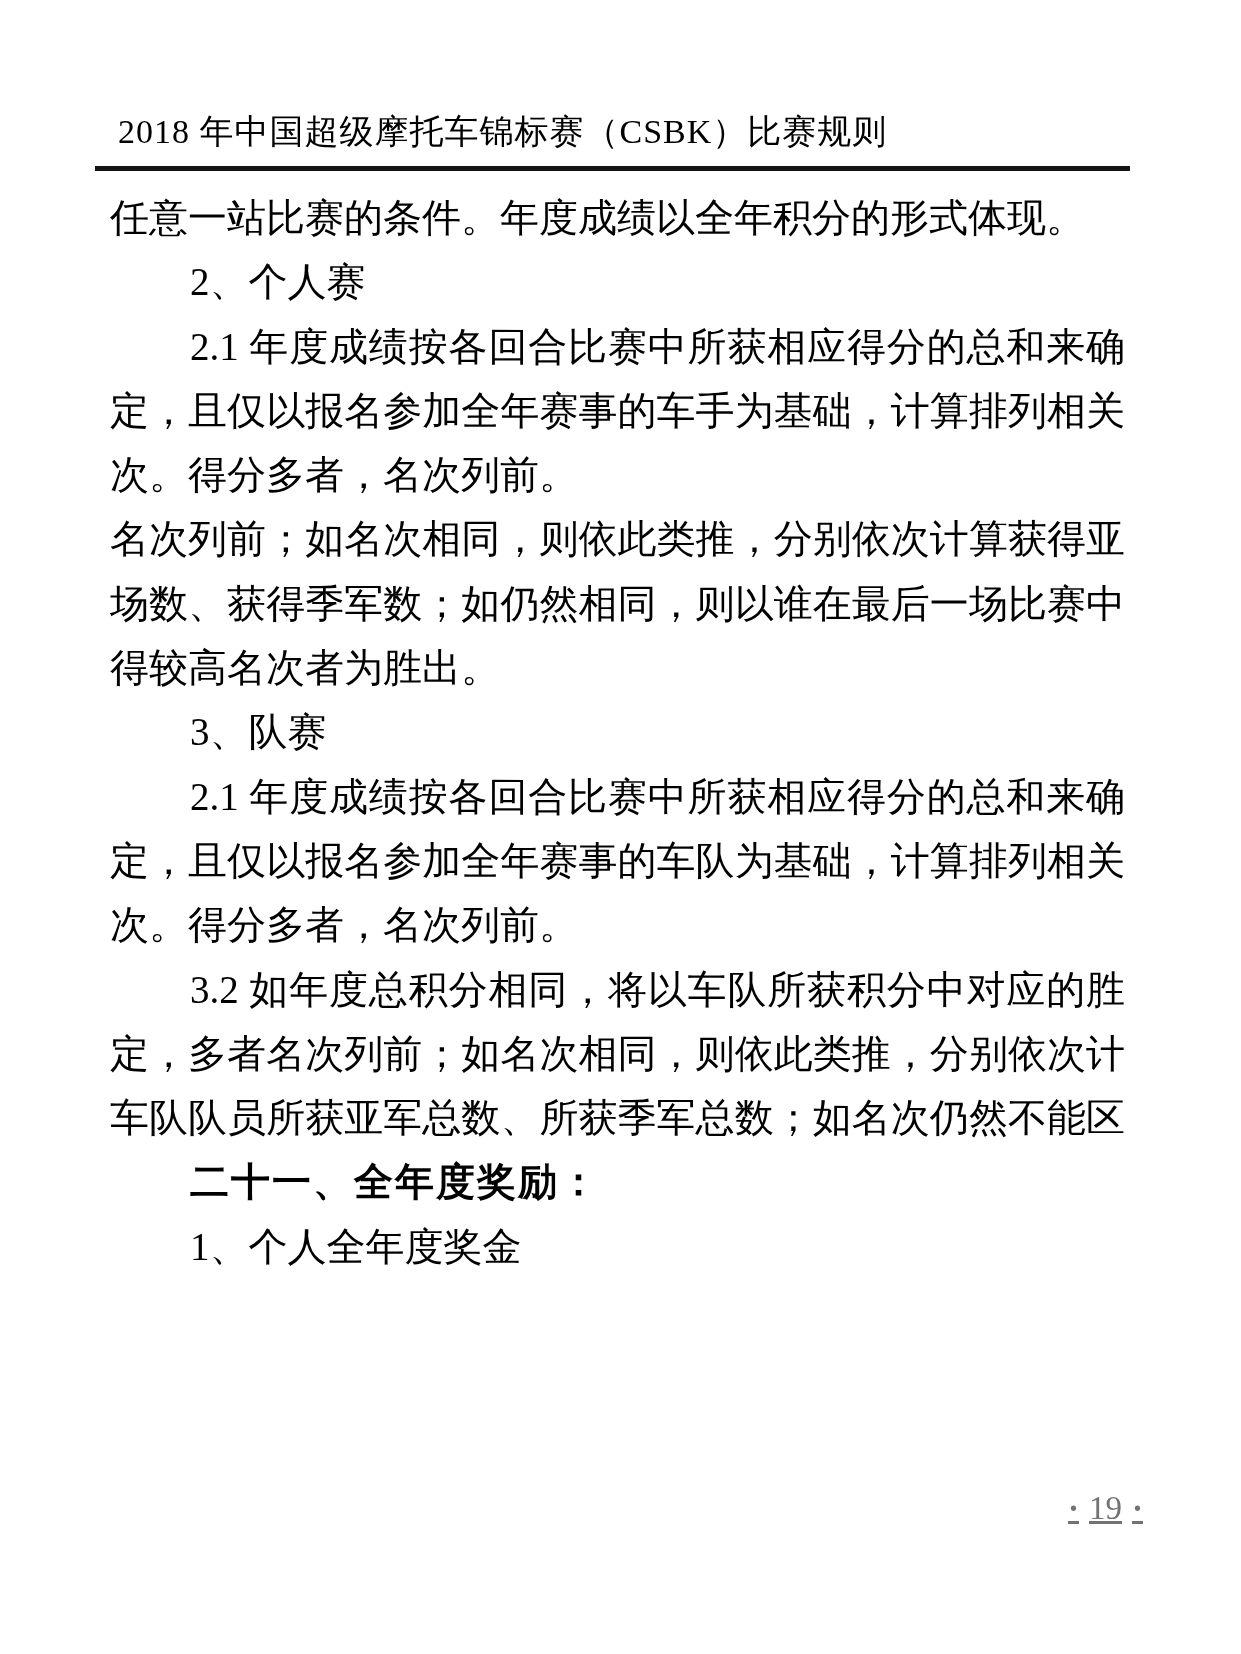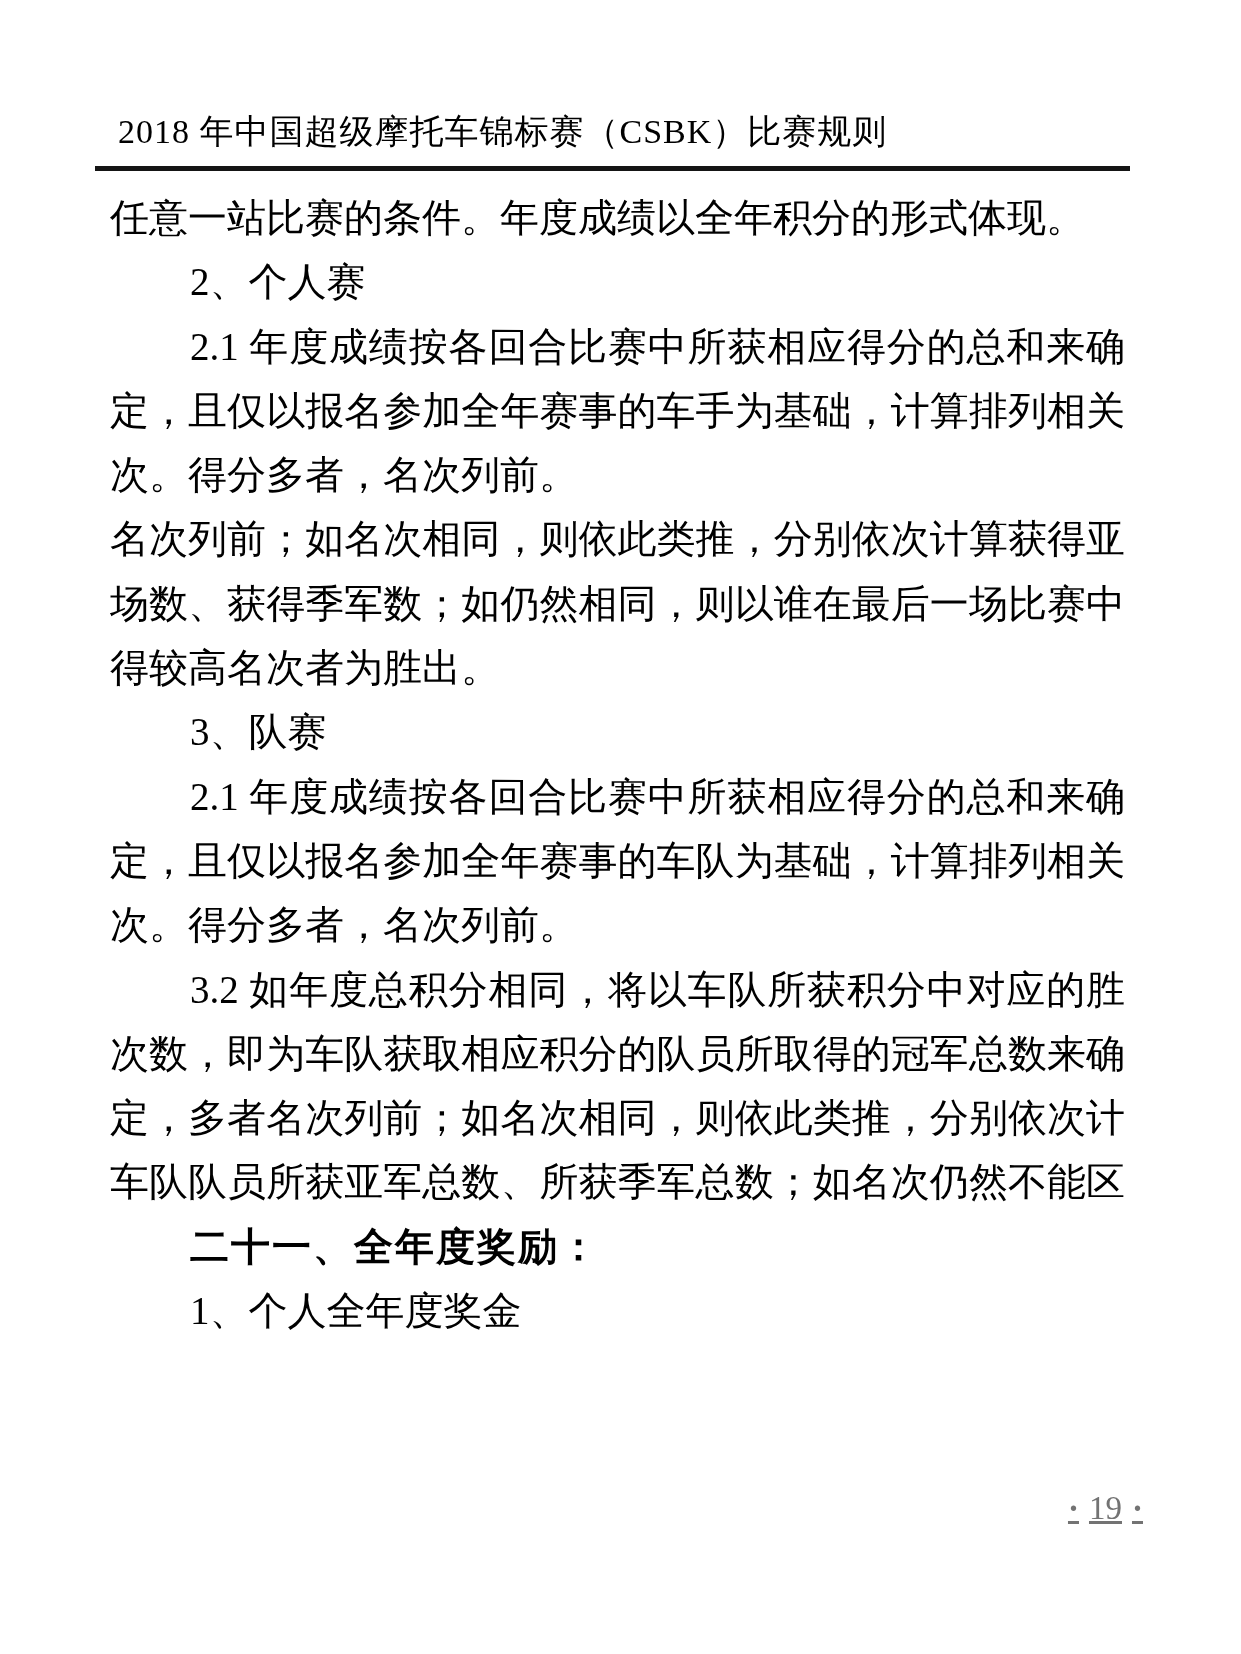--- a/index.html
+++ b/index.html
@@ -96,21 +96,20 @@
       <div class="line justify">定，且仅以报名参加全年赛事的车手为基础，计算排列相关名</div>
       <div class="line">次。得分多者，名次列前。</div>
       <div class="line justify">名次列前；如名次相同，则依此类推，分别依次计算获得亚军</div>
       <div class="line justify">场数、获得季军数；如仍然相同，则以谁在最后一场比赛中获</div>
       <div class="line">得较高名次者为胜出。</div>
       <div class="line indent">3、队赛</div>
       <div class="line indent justify">2.1 年度成绩按各回合比赛中所获相应得分的总和来确</div>
       <div class="line justify">定，且仅以报名参加全年赛事的车队为基础，计算排列相关名</div>
       <div class="line">次。得分多者，名次列前。</div>
       <div class="line indent justify">3.2 如年度总积分相同，将以车队所获积分中对应的胜出</div>
-      <div class="line justify">次数，即为车队获取相应积分的队员所取得的冠军总数来确</div>
       <div class="line justify">定，多者名次列前；如名次相同，则依此类推，分别依次计算</div>
       <div class="line justify">车队队员所获亚军总数、所获季军总数；如名次仍然不能区分</div>
       <div class="line indent heading">二十一、全年度奖励：</div>
       <div class="line indent">1、个人全年度奖金</div>
     </div>
 
   <div class="page-num">
     <span class="dot">·</span><span>19</span><span class="dot">·</span>
   </div>
 

